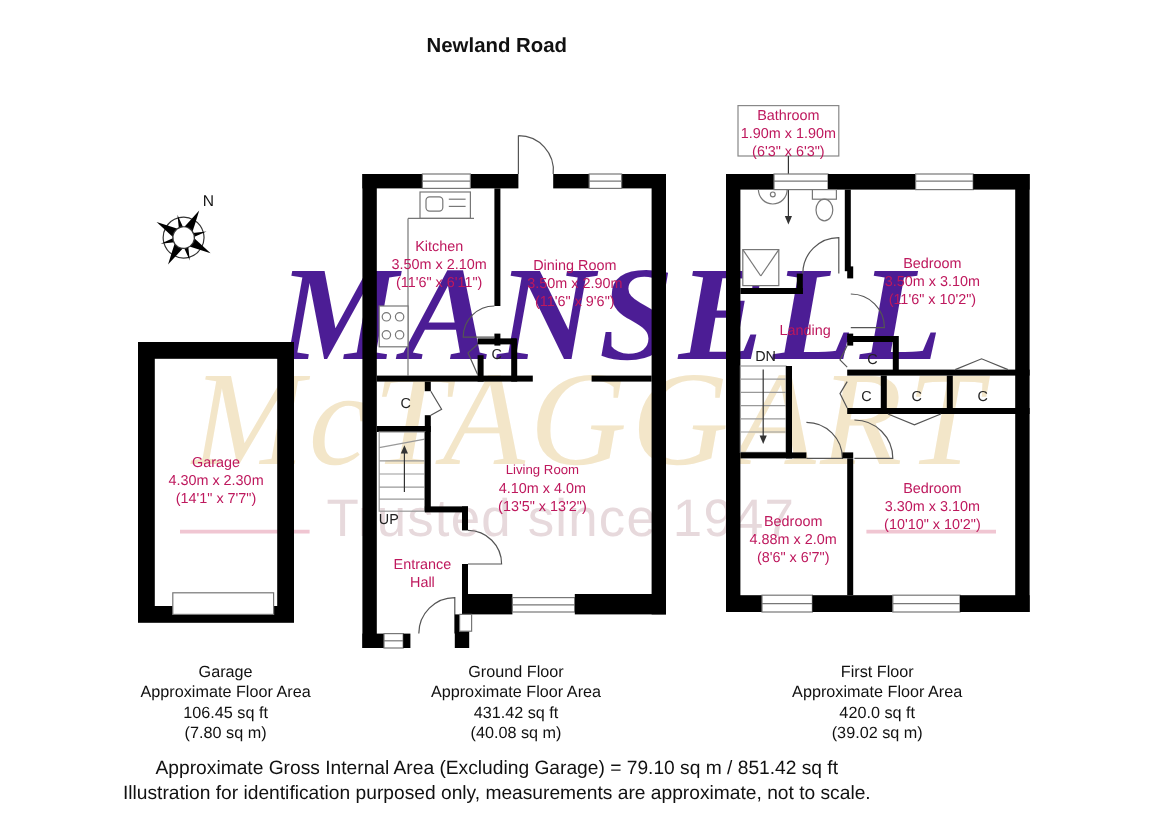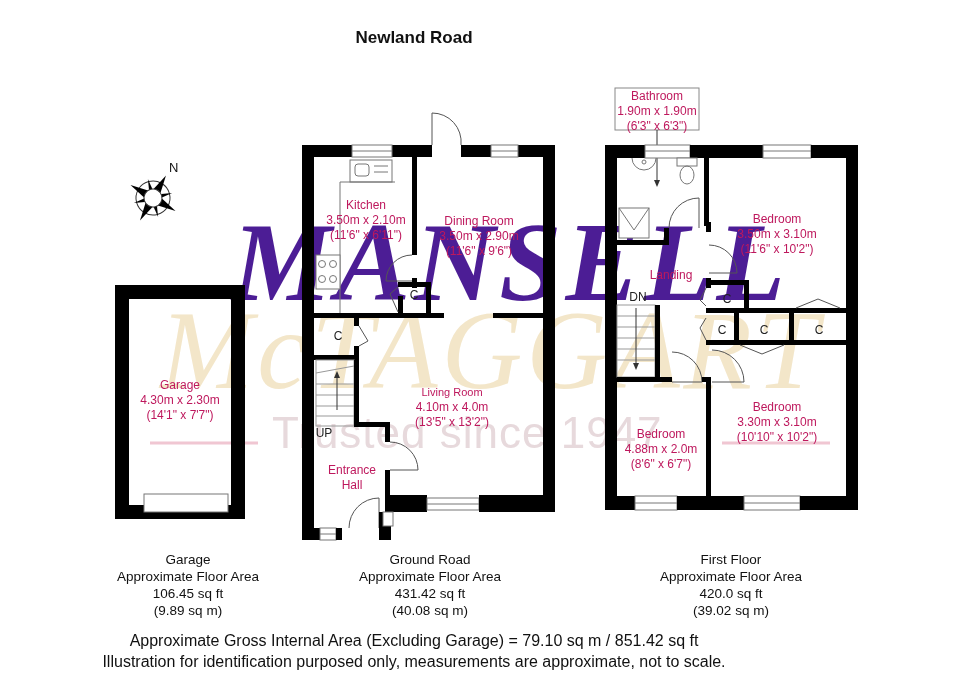--- a/index.html
+++ b/index.html
@@ -255,24 +255,24 @@
 <span class="c" style="left:722px;top:330px">C</span>
 <span class="c" style="left:764px;top:330px">C</span>
 <span class="c" style="left:819px;top:330px">C</span>
 <span class="c" style="left:324px;top:433px">UP</span>
 <span class="c" style="left:638px;top:297px">DN</span>
 
 <div class="area" style="left:188px;top:551px">
   <div>Garage</div>
   <div>Approximate Floor Area</div>
   <div>106.45 sq ft</div>
-  <div>(9.89 sq m)</div>
+  <div>(7.80 sq m)</div>
 </div>
 <div class="area" style="left:430px;top:551px">
-  <div>Ground Road</div>
+  <div>Ground Floor</div>
   <div>Approximate Floor Area</div>
   <div>431.42 sq ft</div>
   <div>(40.08 sq m)</div>
 </div>
 <div class="area" style="left:731px;top:551px">
   <div>First Floor</div>
   <div>Approximate Floor Area</div>
   <div>420.0 sq ft</div>
   <div>(39.02 sq m)</div>
 </div>

